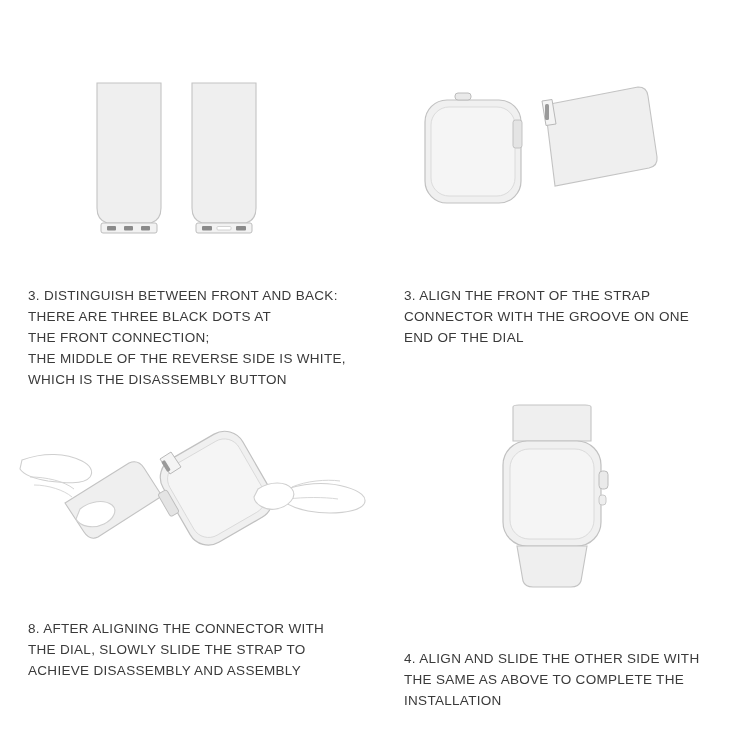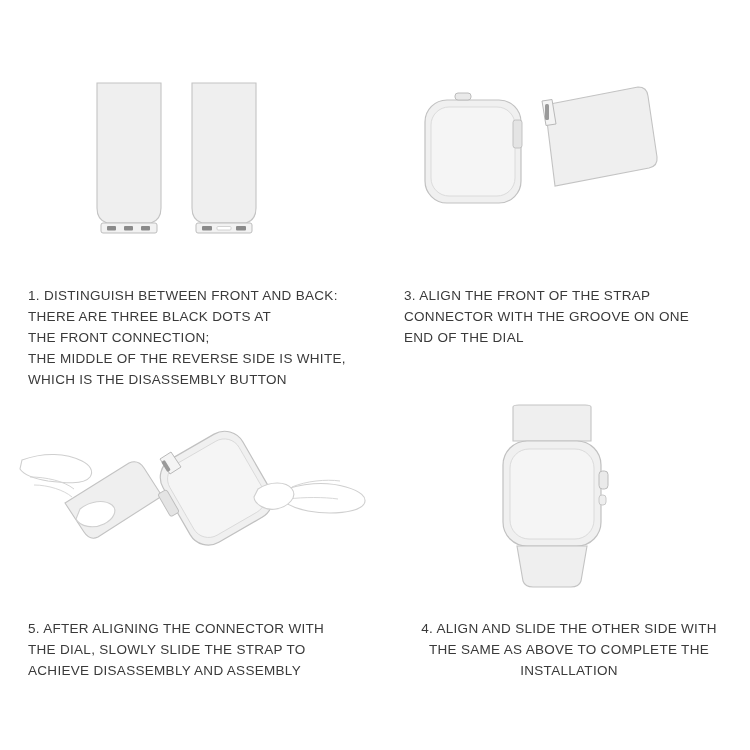--- a/index.html
+++ b/index.html
@@ -39,21 +39,21 @@
   }
   
   #panel-1 { left: 20px;  top: 60px;  width: 355px; height: 200px; }
   #panel-2 { left: 395px; top: 60px;  width: 340px; height: 200px; }
   #panel-3 { left: 20px;  top: 405px; width: 355px; height: 185px; }
   #panel-4 { left: 395px; top: 405px; width: 340px; height: 185px; }
 
   #caption-1 { left: 28px;  top: 285px; width: 350px; }
   #caption-2 { left: 404px; top: 285px; width: 330px; }
   #caption-3 { left: 28px;  top: 618px; width: 350px; }
-  #caption-4 { left: 404px; top: 618px; width: 330px; text-align: center; }
+  #caption-4 { left: 404px; top: 648px; width: 330px; }
 
   svg { display: block; overflow: visible; }
 </style>
 </head>
 <body>
 
 <div class="sheet">
 
   <div class="panel" id="panel-1">
     <div class="art">
@@ -159,28 +159,28 @@
           <rect x="204" y="90" width="7" height="10" rx="3" fill="#eeeeee" stroke="#c4c4c4" stroke-width="0.9"></rect>
         </g>
 
         <g>
           <path d="M122,141 L192,141 L186,176 Q184,182 176,182 L138,182 Q130,182 128,176 Z" fill="#efefef" stroke="#c3c3c3" stroke-width="1.1"></path>
         </g>
       </svg>
     </div>
   </div>
 
-  <div class="caption" id="caption-1">1. DISTINGUISH BETWEEN FRONT AND BACK:
+  <div class="caption" id="caption-1">3. DISTINGUISH BETWEEN FRONT AND BACK:
      THERE ARE THREE BLACK DOTS AT
 THE FRONT CONNECTION;
 THE MIDDLE OF THE REVERSE SIDE IS WHITE,
 WHICH IS THE DISASSEMBLY BUTTON</div>
   <div class="caption" id="caption-2">3. ALIGN THE FRONT OF THE STRAP
 CONNECTOR WITH THE GROOVE ON ONE
 END OF THE DIAL</div>
-  <div class="caption" id="caption-3">5. AFTER ALIGNING THE CONNECTOR WITH
+  <div class="caption" id="caption-3">8. AFTER ALIGNING THE CONNECTOR WITH
 THE DIAL, SLOWLY SLIDE THE STRAP TO
 ACHIEVE DISASSEMBLY AND ASSEMBLY</div>
   <div class="caption" id="caption-4">4. ALIGN AND SLIDE THE OTHER SIDE WITH
 THE SAME AS ABOVE TO COMPLETE THE
 INSTALLATION</div>
 
 </div>
 
 </body></html>

